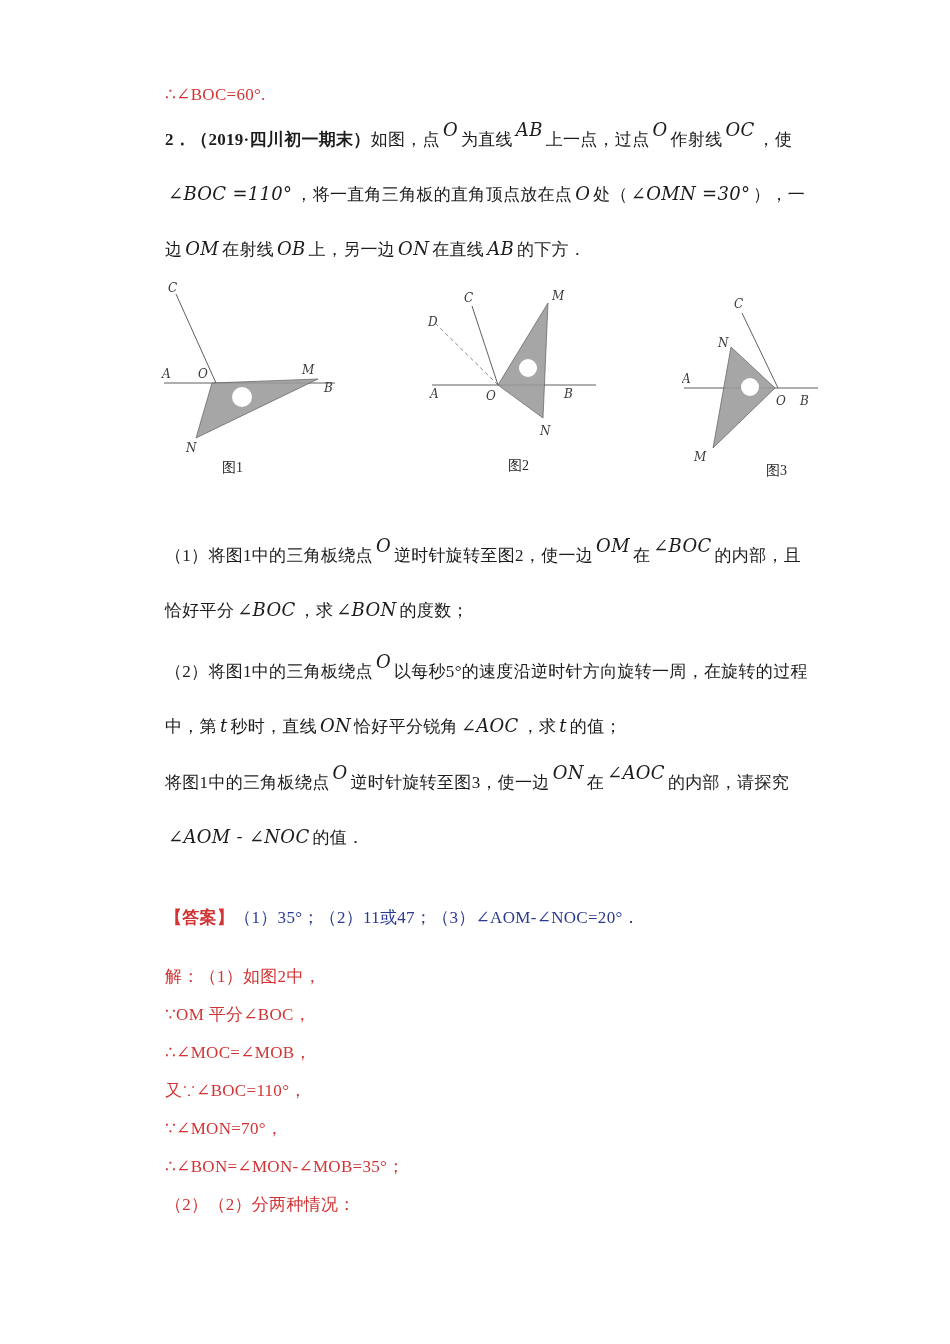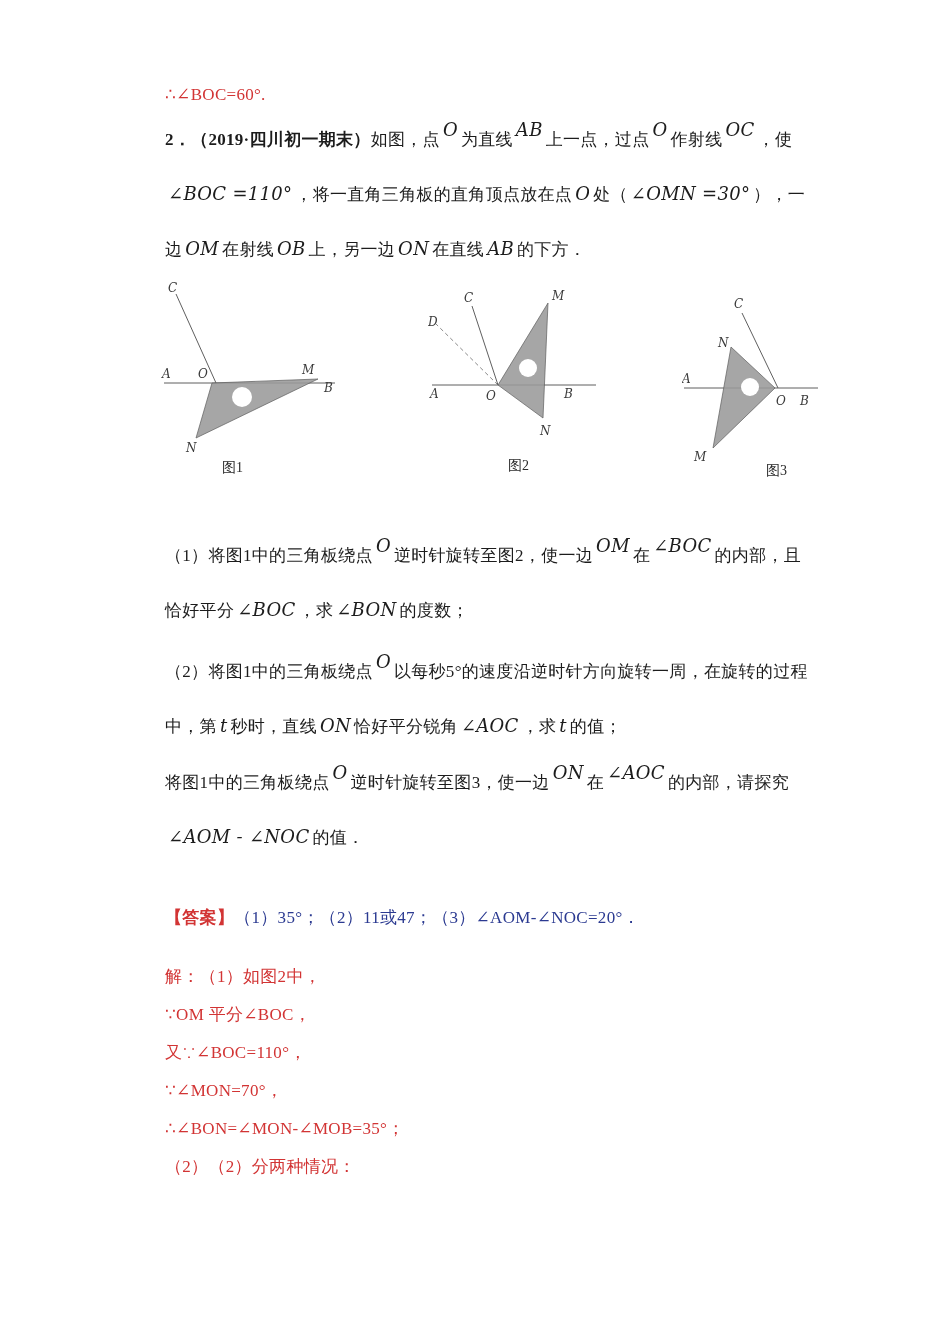--- a/index.html
+++ b/index.html
@@ -108,20 +108,21 @@
 
   <div class="abs para" style="left:165px; top:644px; width:660px;"><span class="seg seg-text">（2）将图1中的三角板绕点</span><span class="seg seg-mathup">O</span><span class="seg seg-text">以每秒5°的速度沿逆时针方向旋转一周，在旋转的过程中，第</span><span class="seg seg-math">t</span><span class="seg seg-text">秒时，直线</span><span class="seg seg-math">ON</span><span class="seg seg-text">恰好平分锐角</span><span class="seg seg-math">∠AOC</span><span class="seg seg-text">，求</span><span class="seg seg-math">t</span><span class="seg seg-text">的值；</span></div>
 
   <div class="abs para" style="left:165px; top:755px; width:648px;"><span class="seg seg-text">将图1中的三角板绕点</span><span class="seg seg-mathup">O</span><span class="seg seg-text">逆时针旋转至图3，使一边</span><span class="seg seg-mathup">ON</span><span class="seg seg-text">在</span><span class="seg seg-mathup">∠AOC</span><span class="seg seg-text">的内部，请探究</span><span class="seg seg-math">∠AOM - ∠NOC</span><span class="seg seg-text">的值．</span></div>
 
   <div class="abs para tight" style="left:165px; top:905px; width:660px;"><span class="seg seg-anslabel">【答案】</span><span class="seg seg-ansblue">（1）35°；（2）11或47；（3）∠AOM-∠NOC=20°．</span></div>
 
   <div class="abs" id="solution" style="left:165px; top:958px; width:660px;">
       <div class="sol-line">解：（1）如图2中，</div>
       <div class="sol-line">∵OM 平分∠BOC，</div>
+      <div class="sol-line">∴∠MOC=∠MOB，</div>
       <div class="sol-line">又∵∠BOC=110°，</div>
       <div class="sol-line">∵∠MON=70°，</div>
       <div class="sol-line">∴∠BON=∠MON-∠MOB=35°；</div>
       <div class="sol-line">（2）（2）分两种情况：</div>
     </div>
 
 
 </div>
 
 </body></html>

